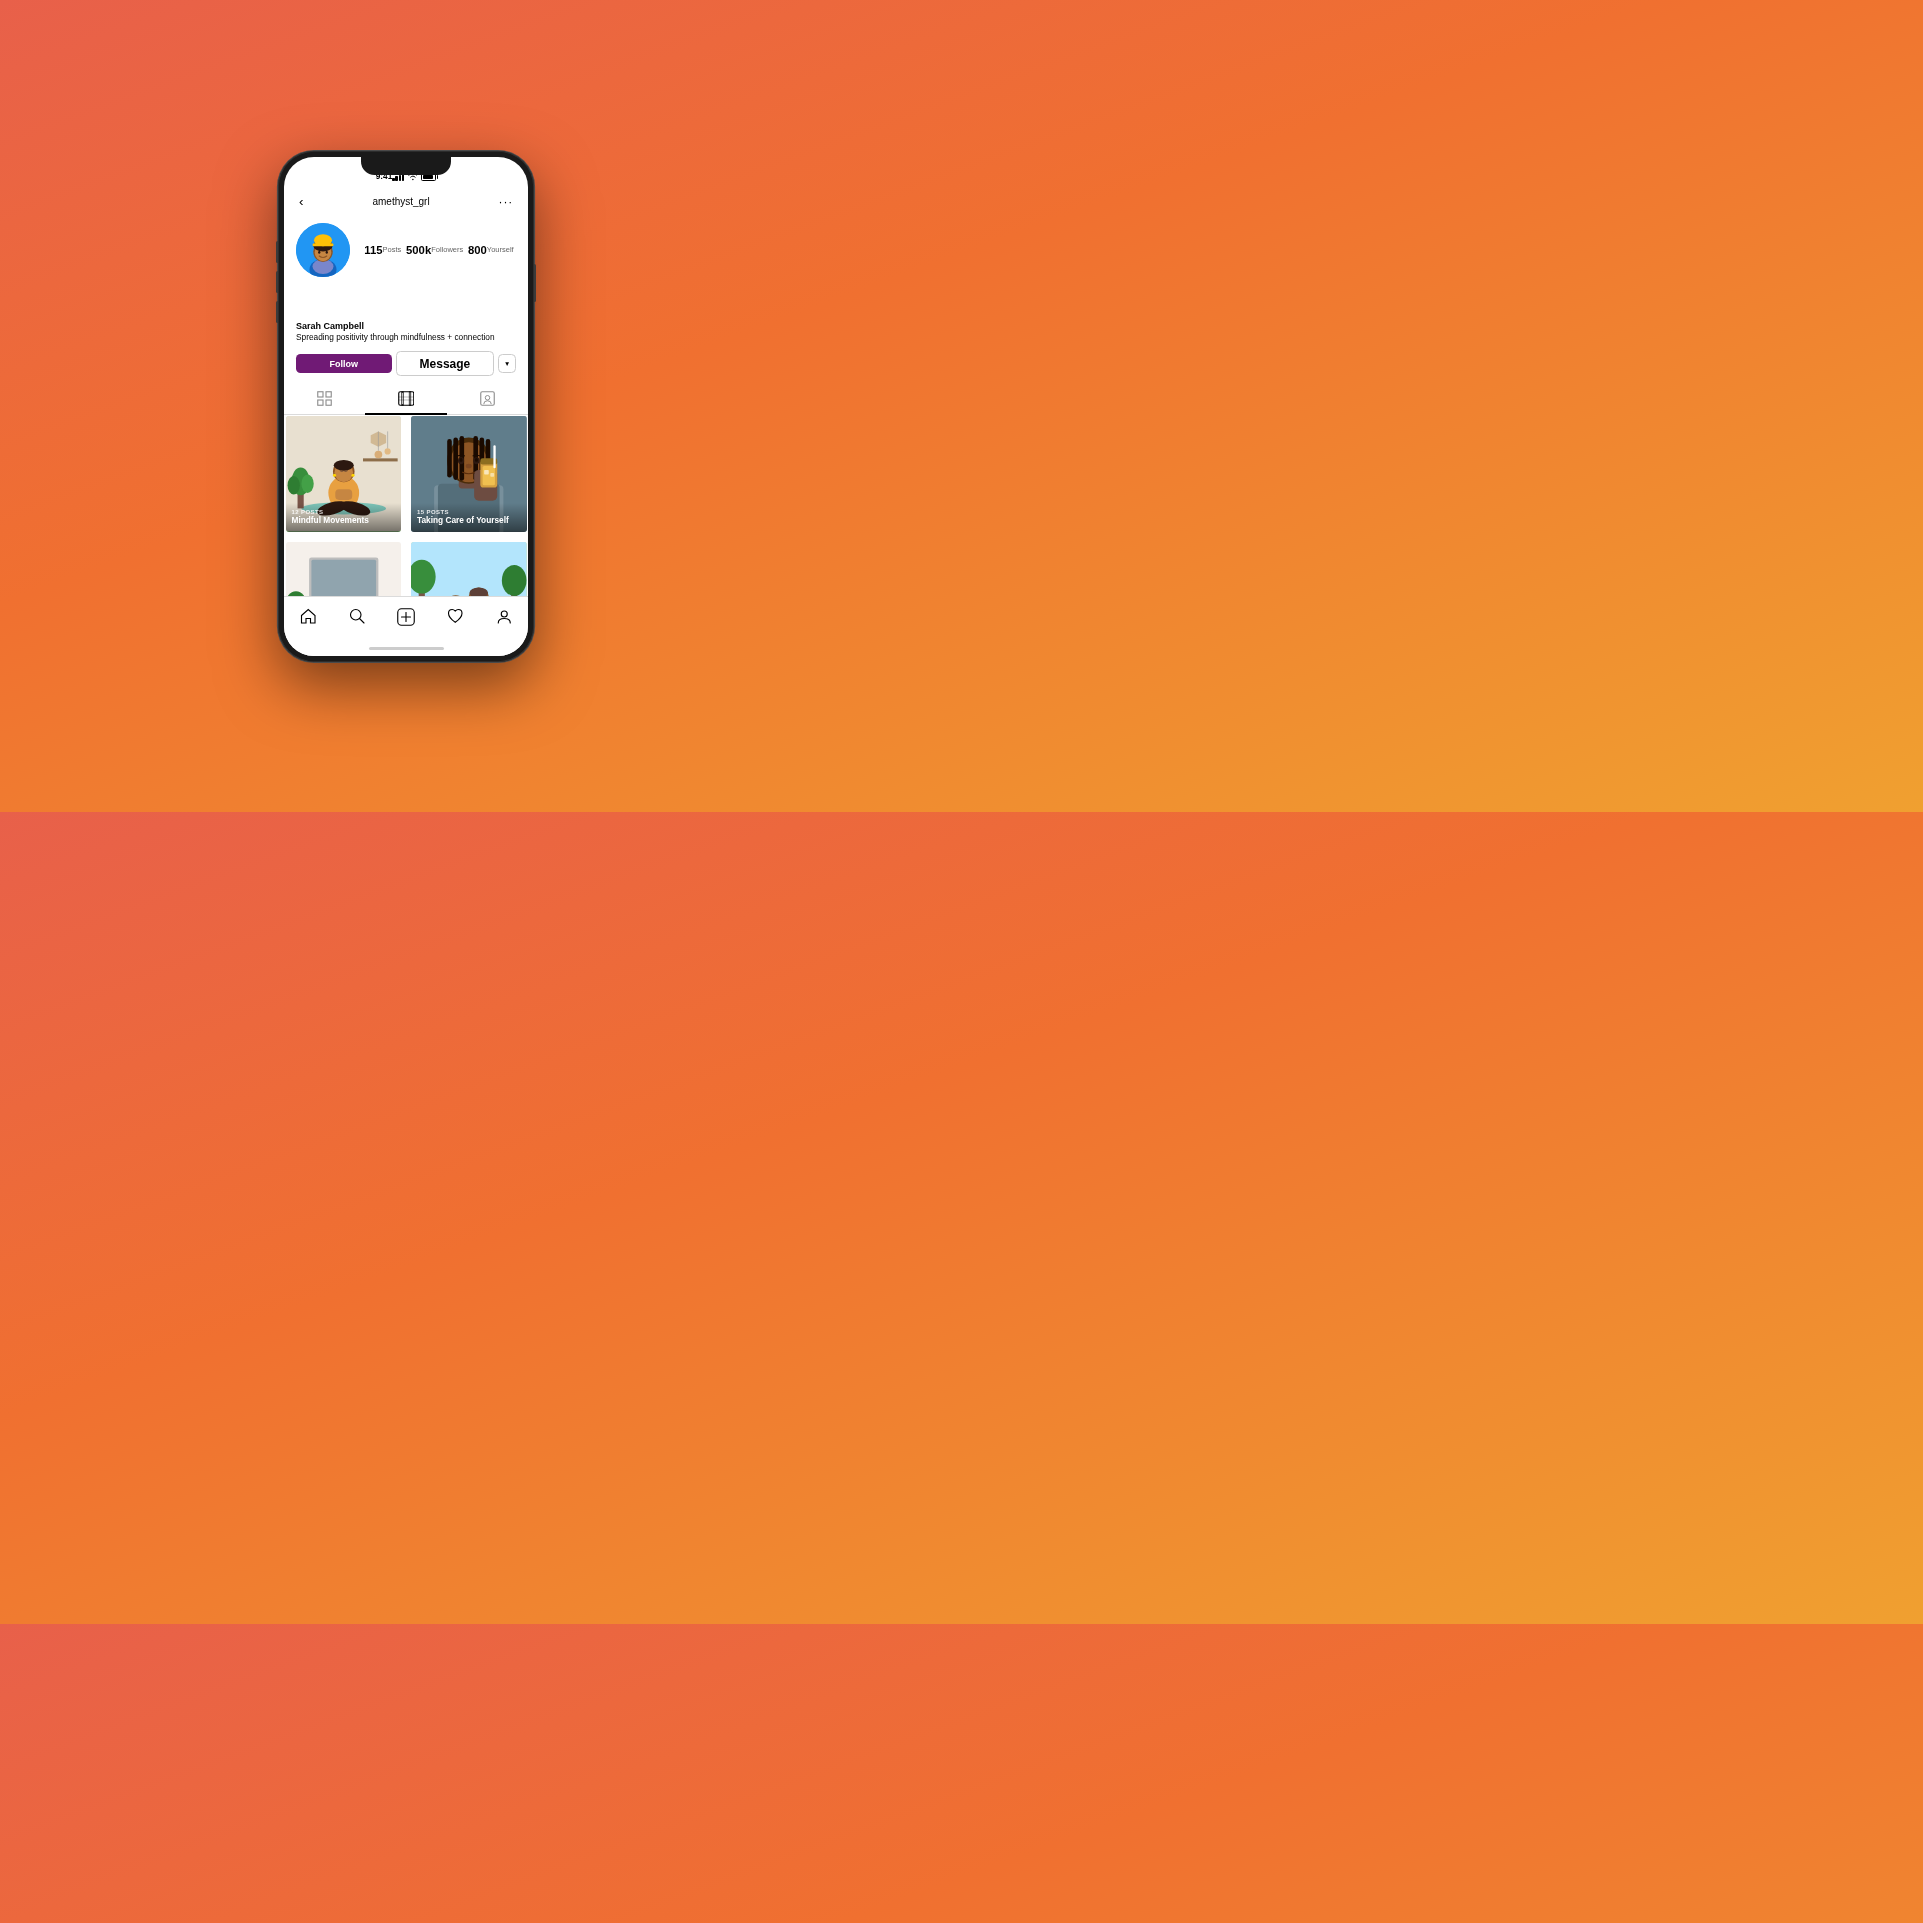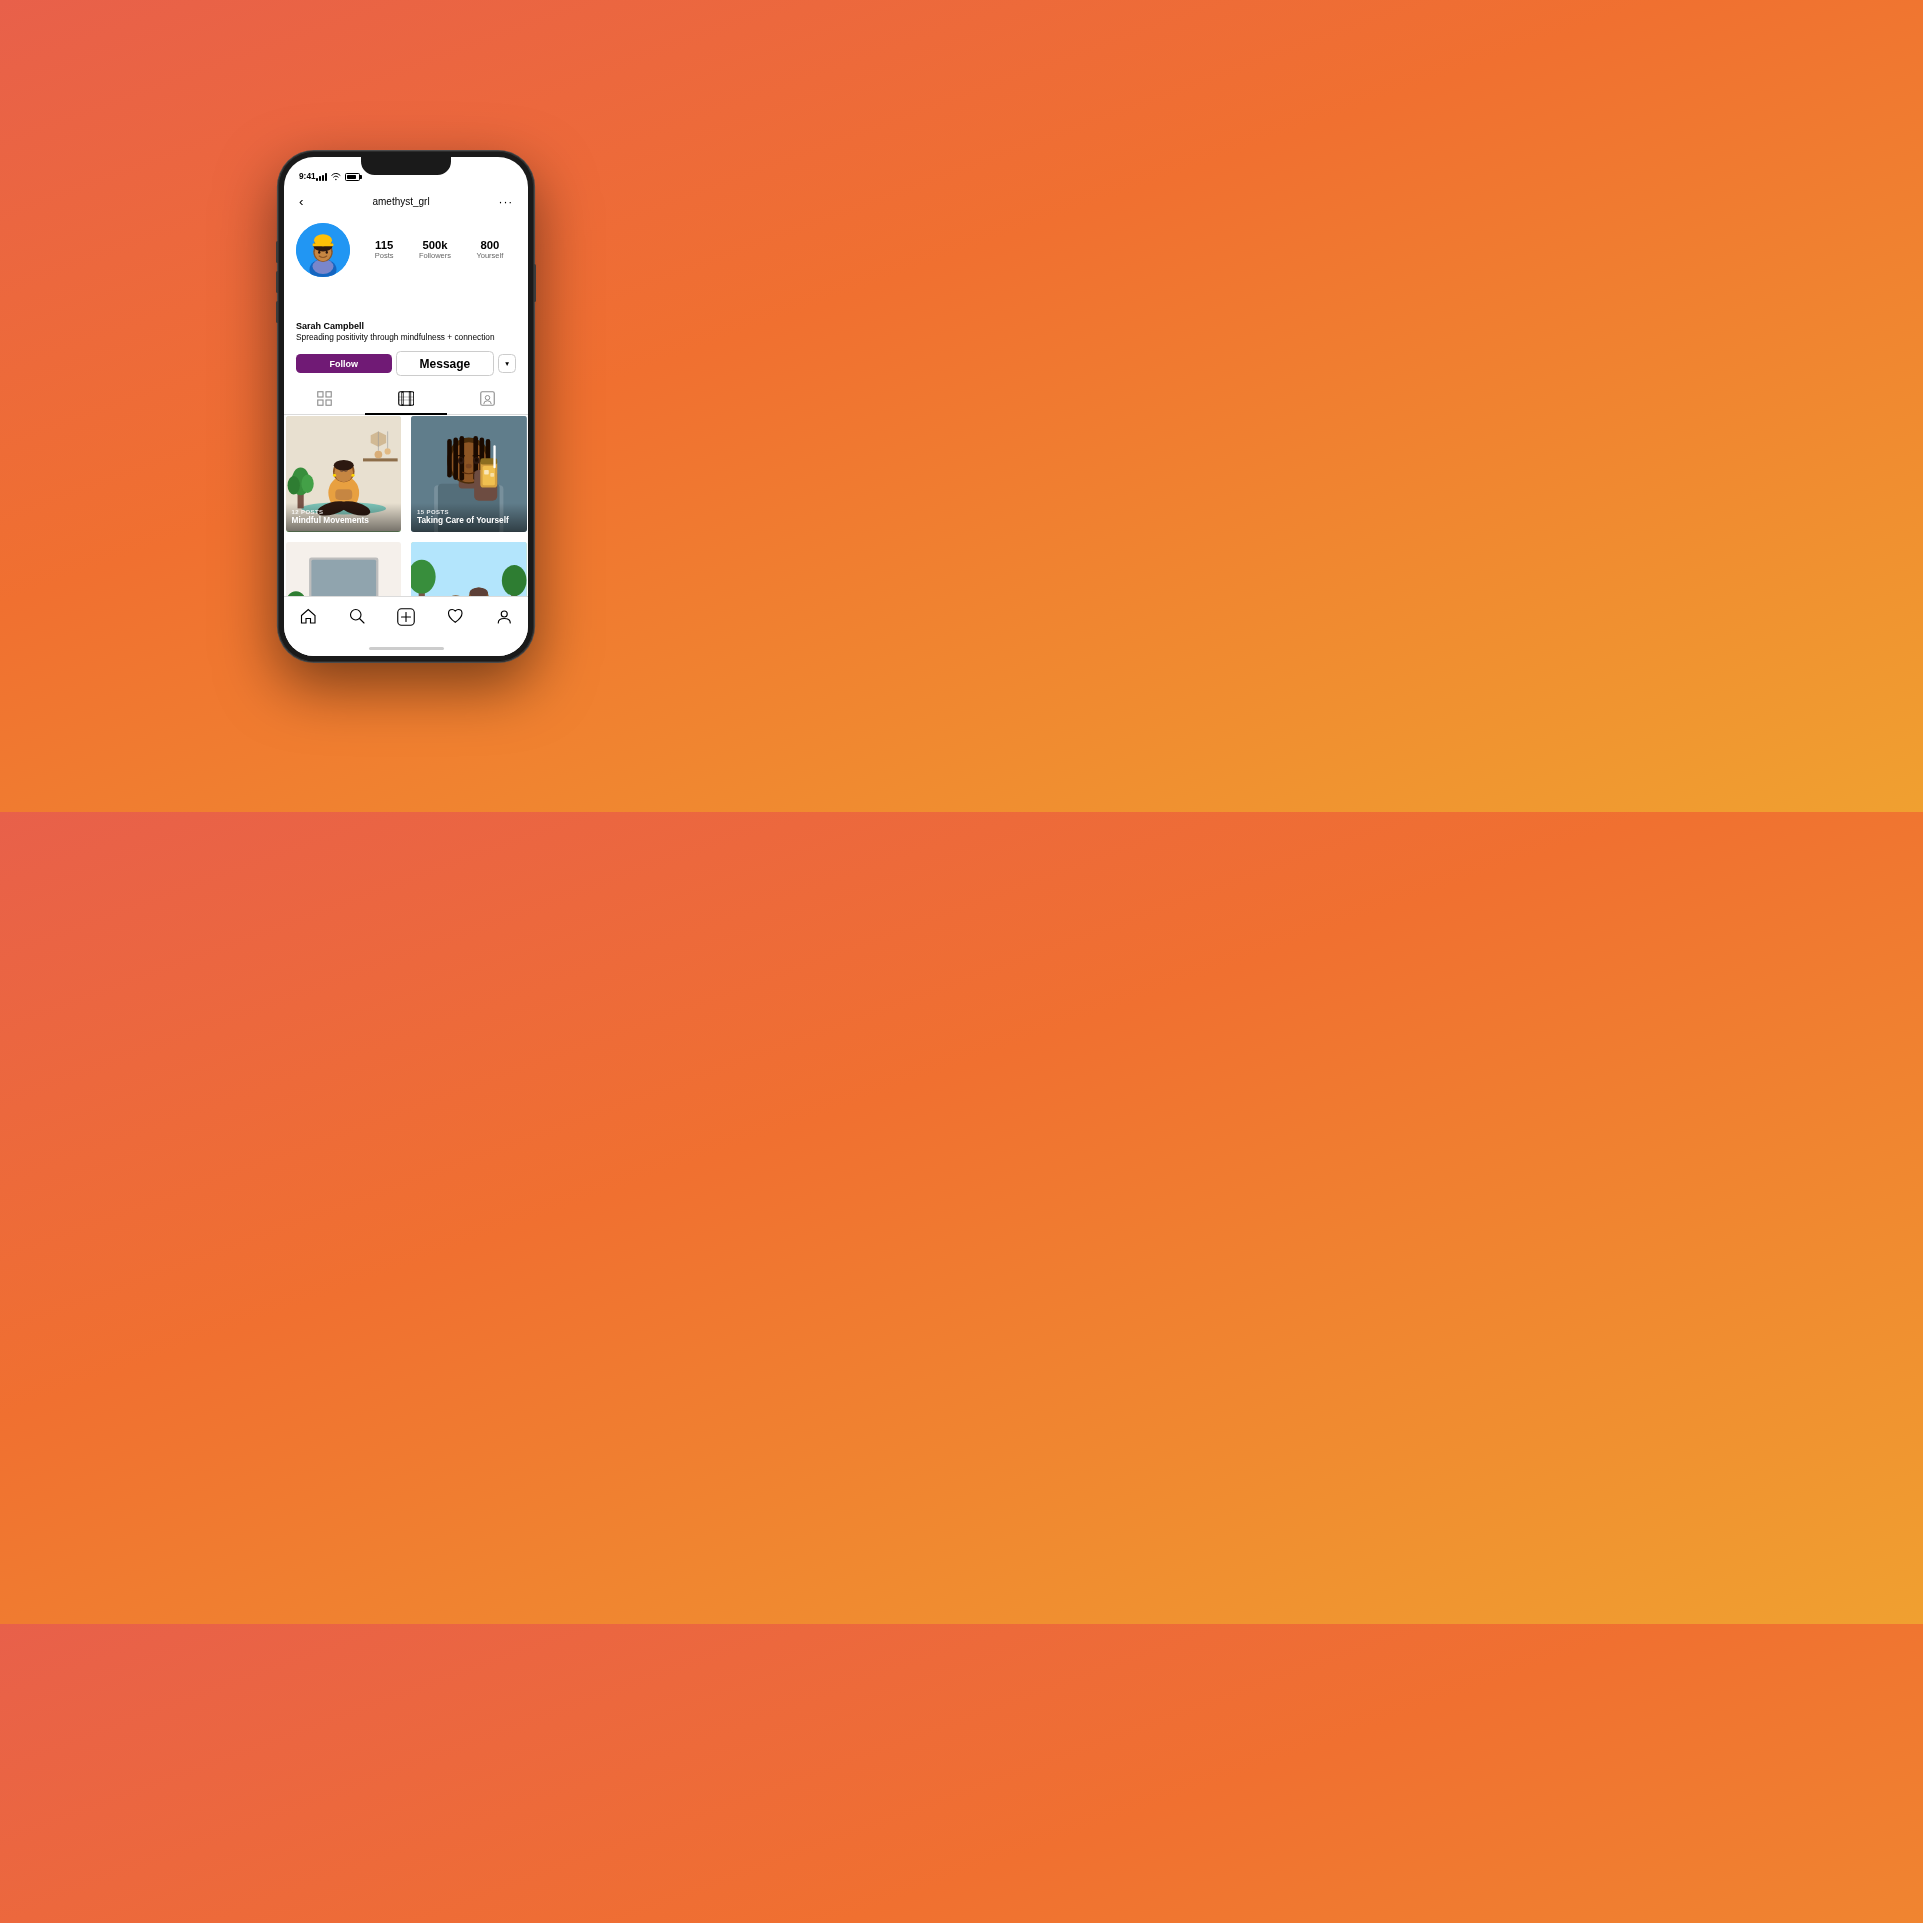--- a/index.html
+++ b/index.html
@@ -80,21 +80,21 @@
       background: #1a1a1a;
       border-radius: 0 0 13.5px 13.5px;
       z-index: 10;
     }
 
     
     .status-bar {
       height: 28.6px;
       display: flex;
       align-items: flex-end;
-      justify-content: flex-start;
+      justify-content: center;
       padding: 0 15px 4.5px;
       flex-shrink: 0;
       z-index: 5;
     }
 
     .status-time {
       font-size: 8.3px;
       font-weight: 600;
       color: #000;
     }
@@ -213,21 +213,21 @@
     }
 
     .stats-row {
       display: flex;
       flex: 1;
       justify-content: space-around;
     }
 
     .stat-item {
       display: flex;
-      flex-direction: column;
+      flex-direction: row;
       align-items: center;
     }
 
     .stat-num {
       font-size: 11.3px;
       font-weight: 700;
       color: #000;
     }
 
     .stat-label {

